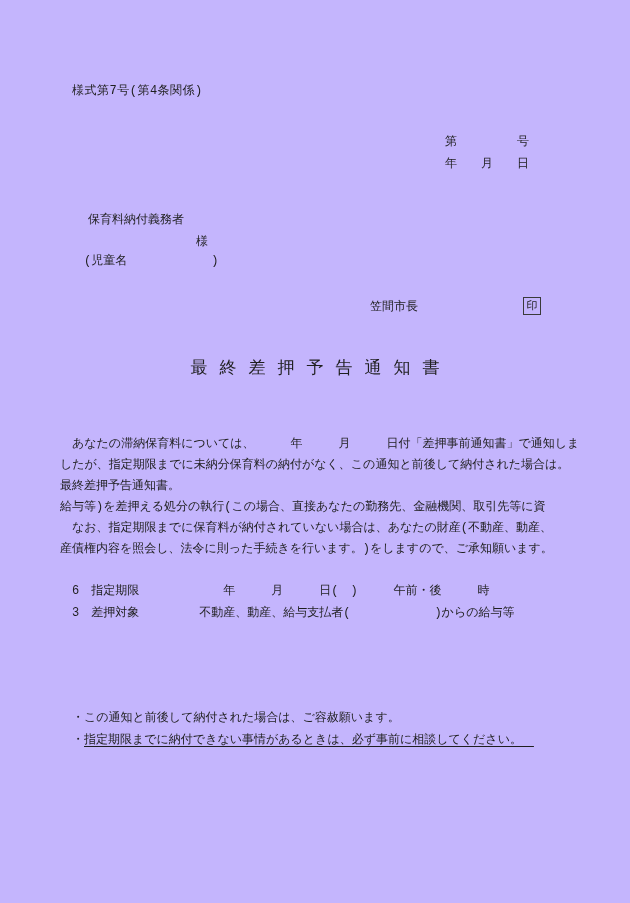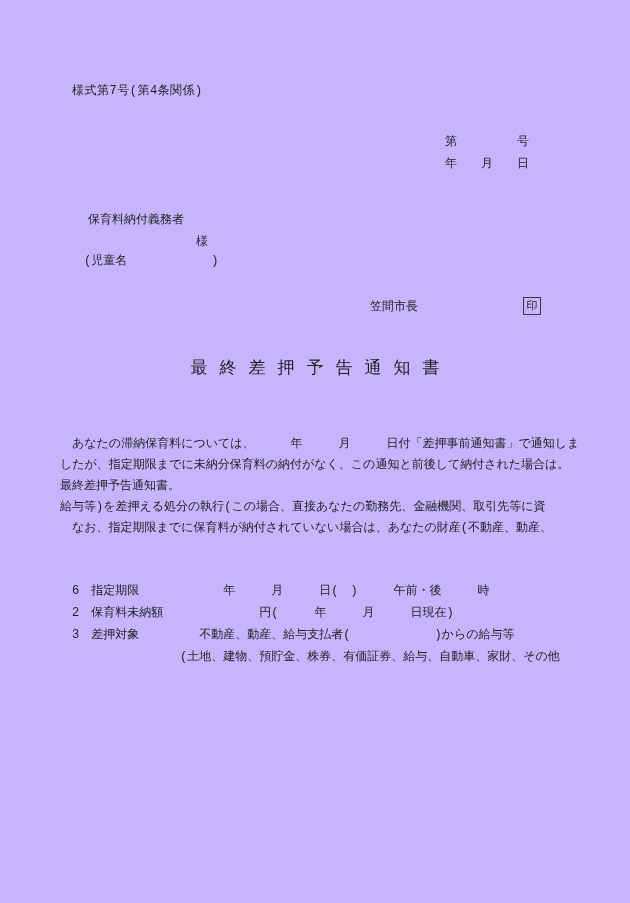--- a/index.html
+++ b/index.html
@@ -92,23 +92,26 @@
   <div class="abs seal-box">印</div>
 
   <div class="abs pre doc-title">最終差押予告通知書</div>
 
   <div class="abs body-text">
     <div class="pre">　あなたの滞納保育料については、　　　年　　　月　　　日付「差押事前通知書」で通知しま</div>
     <div class="pre">したが、指定期限までに未納分保育料の納付がなく、この通知と前後して納付された場合は。</div>
     <div class="pre">最終差押予告通知書。</div>
     <div class="pre">給与等)を差押える処分の執行(この場合、直接あなたの勤務先、金融機関、取引先等に資</div>
     <div class="pre">　なお、指定期限までに保育料が納付されていない場合は、あなたの財産(不動産、動産、</div>
+    <div class="pre">産債権内容を照会し、法令に則った手続きを行います。)をしますので、ご承知願います。</div>
   </div>
 
   <div class="abs items-list">
     <div class="pre">6　指定期限　　　　　　　年　　　月　　　日(　)　　　午前・後　　　時</div>
-    <div class="pre">2　保育料未納額　　　　　　　　円(　　　年　　　月　　　日現在)</div>
     <div class="pre">3　差押対象　　　　　不動産、動産、給与支払者(　　　　　　　)からの給与等</div>
-    <div class="pre">　　　　　　　　　(土地、建物、預貯金、株券、有価証券、給与、自動車、家財、その他</div>
   </div>
 
+  <div class="abs notes">
+    <div class="pre">・この通知と前後して納付された場合は、ご容赦願います。</div>
+    <div class="pre"><span>・</span><span class="underline">指定期限までに納付できない事情があるときは、必ず事前に相談してください。　</span></div>
+  </div>
 
 </div>
 
 </body></html>

